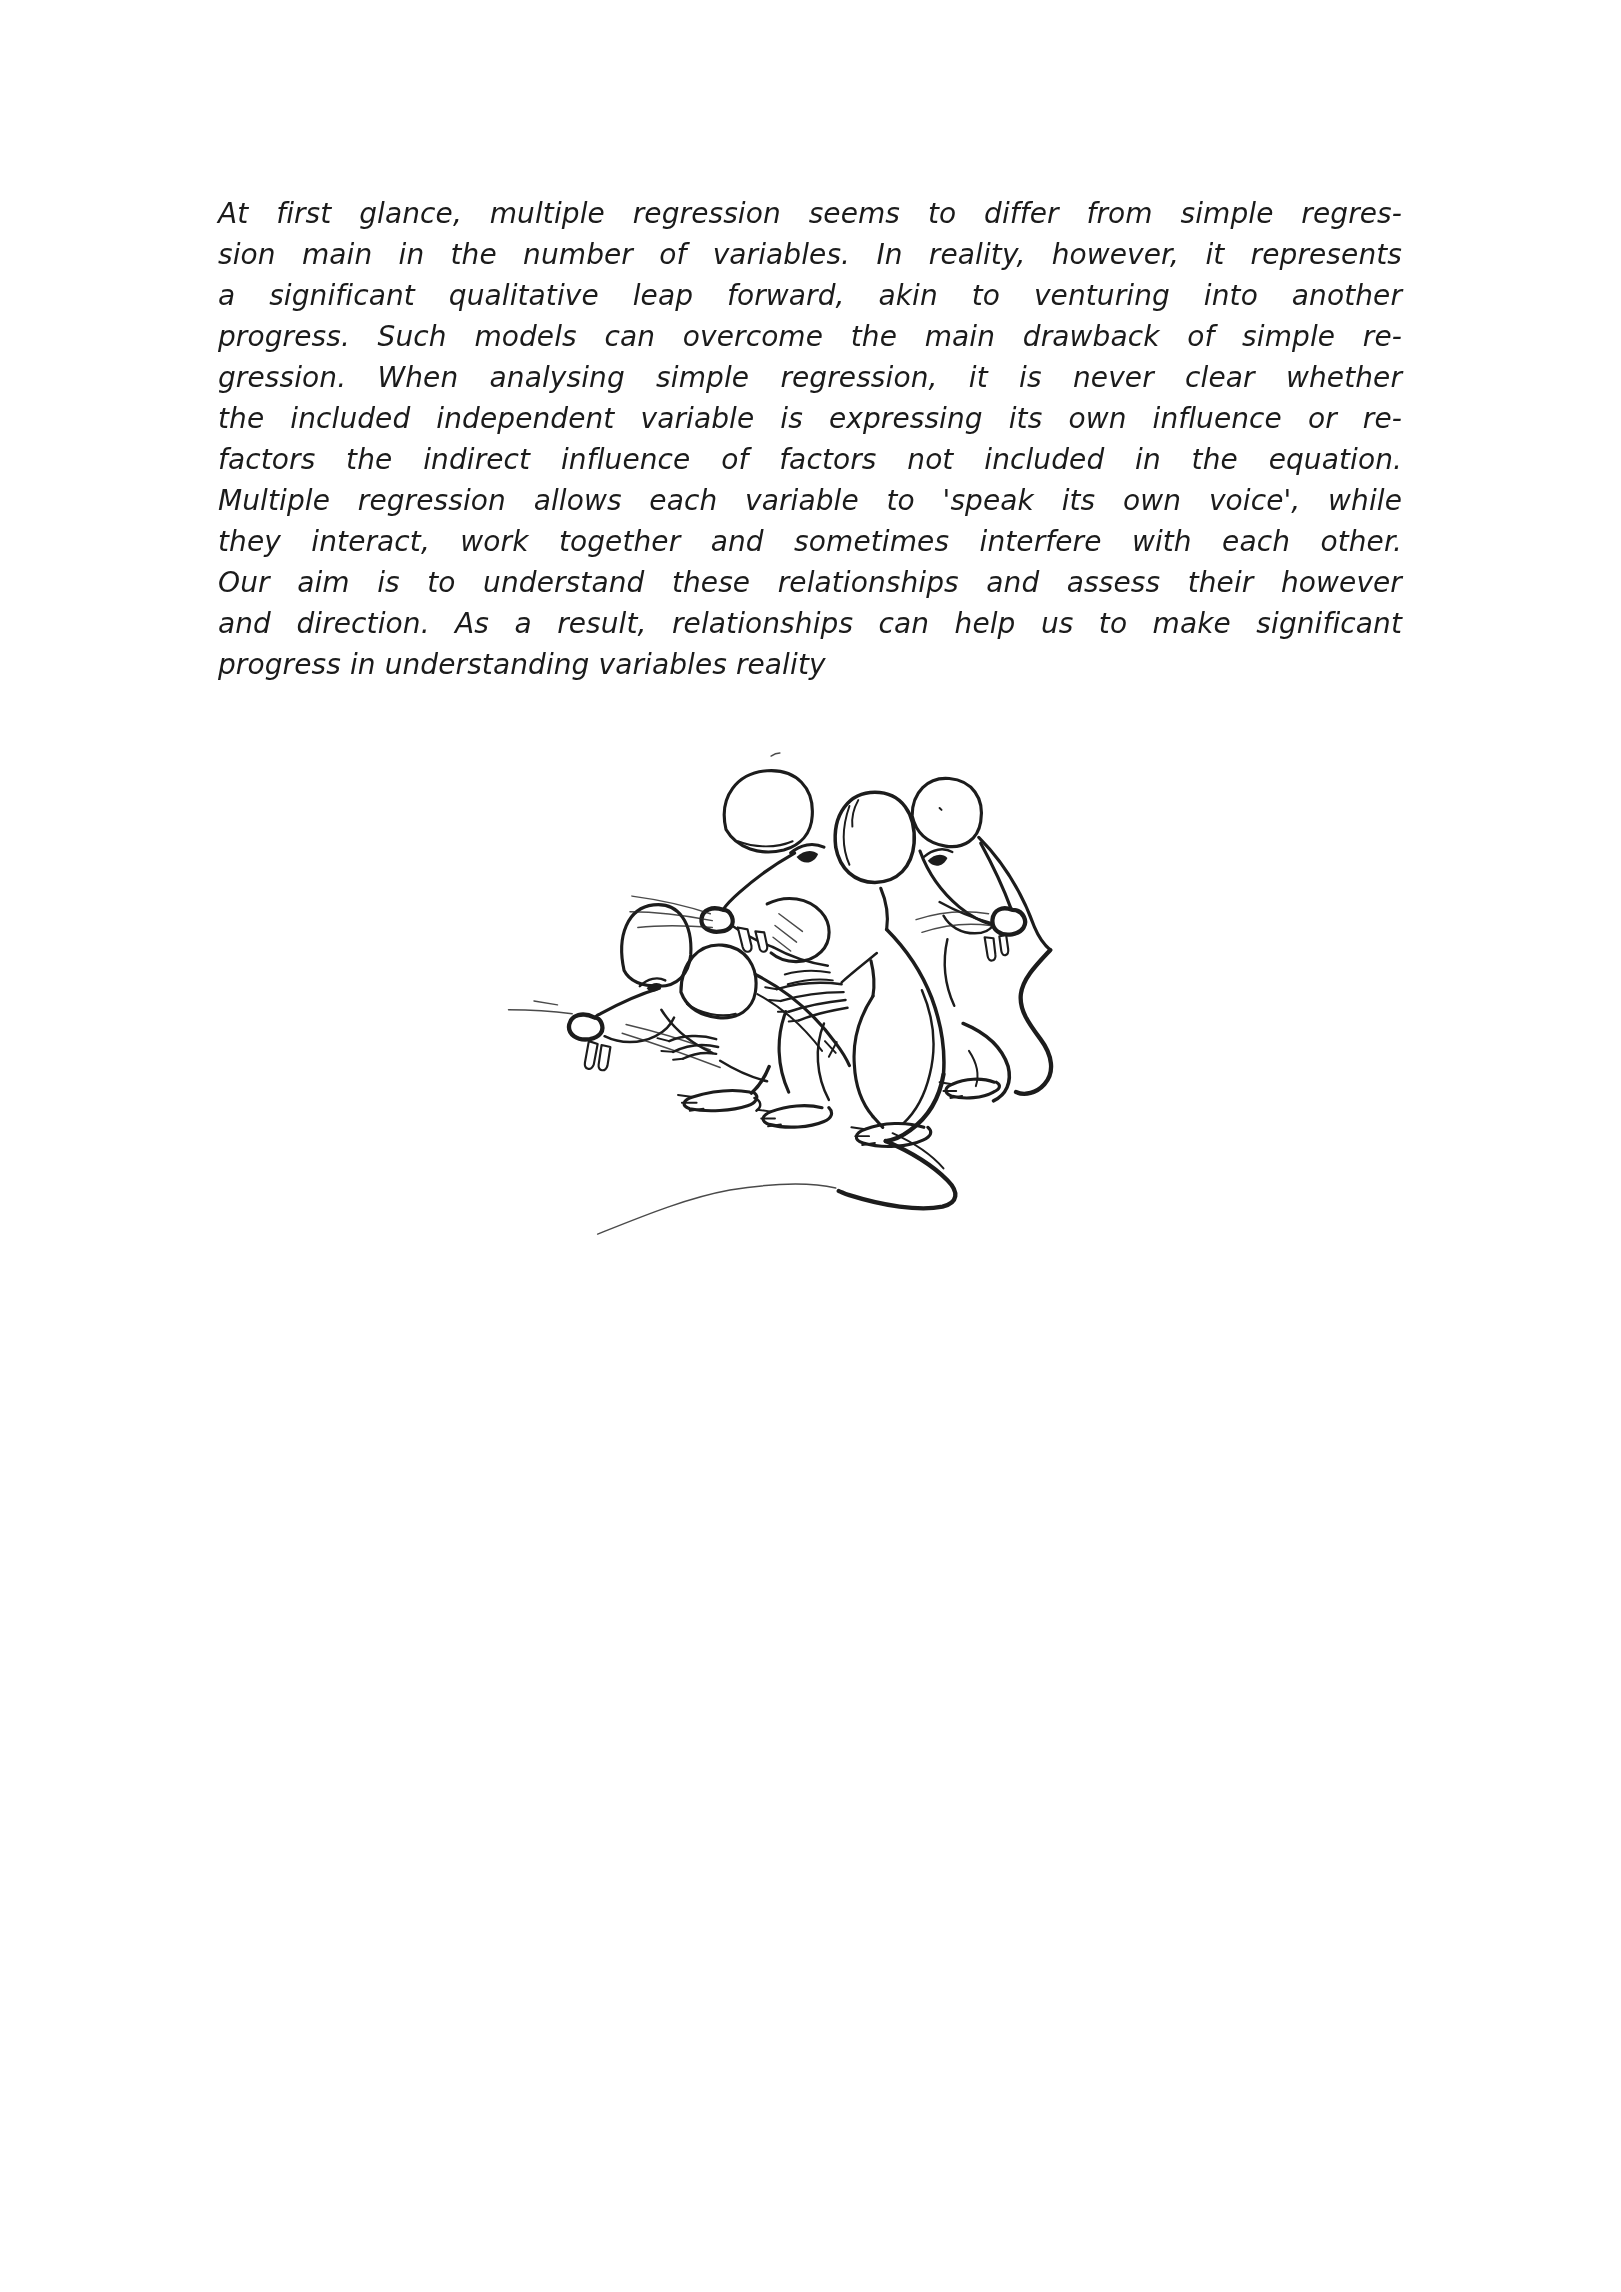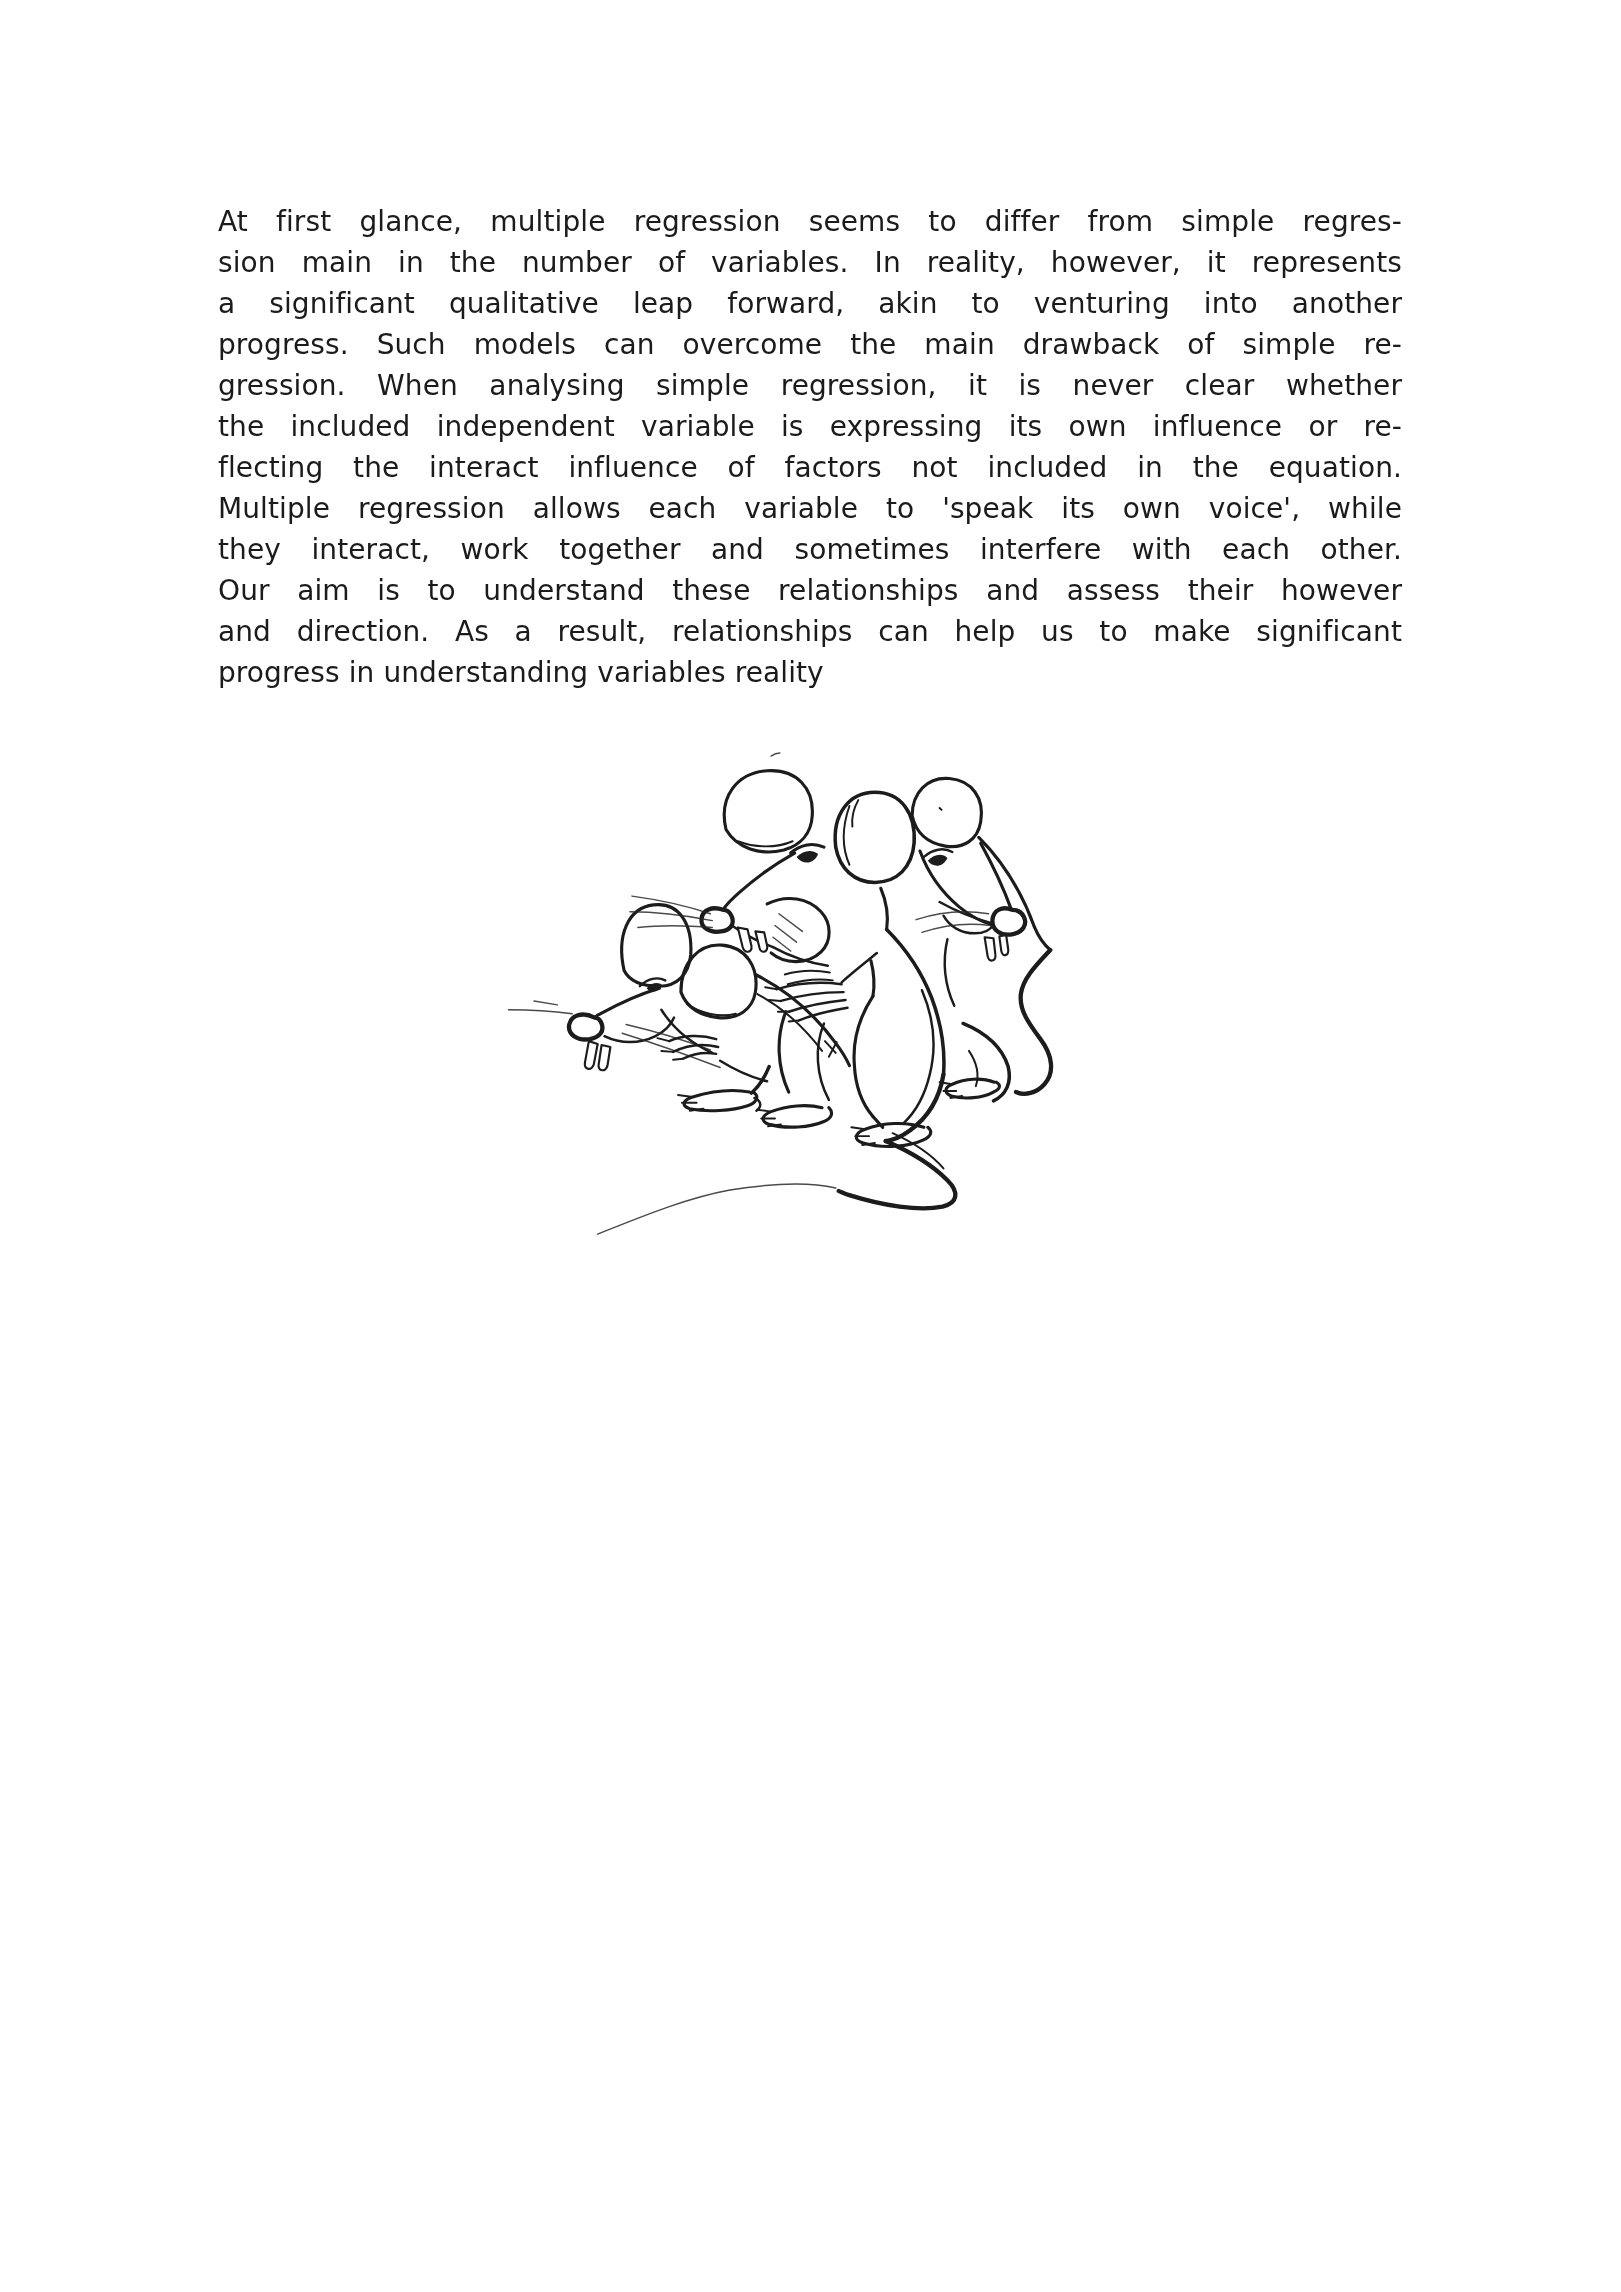--- a/index.html
+++ b/index.html
@@ -10,25 +10,25 @@
     height: 2293px;
     background: #ffffff;
     overflow: hidden;
     font-family: "DejaVu Sans", "Liberation Sans", sans-serif;
   }
   .text-block {
     position: absolute;
     left: 218px;
     top: 193px;
     width: 1184px;
+    font-style: italic;
     font-size: 28px;
     line-height: 41px;
     color: #1b1b1b;
     letter-spacing: 0.1px;
-    margin-top: 8px;
   }
   .line {
     text-align: justify;
     text-align-last: justify;
   }
   .line.last {
     text-align-last: left;
   }
   .illustration {
     position: absolute;
@@ -53,21 +53,21 @@
 
 <div class="page">
 
   <div class="text-block">
     <div class="line">At first glance, multiple regression seems to differ from simple regres-</div>
     <div class="line">sion main in the number of variables. In reality, however, it represents</div>
     <div class="line">a significant qualitative leap forward, akin to venturing into another</div>
     <div class="line">progress. Such models can overcome the main drawback of simple re-</div>
     <div class="line">gression. When analysing simple regression, it is never clear whether</div>
     <div class="line">the included independent variable is expressing its own influence or re-</div>
-    <div class="line">flecting the interact influence of factors not included in the equation.</div>
+    <div class="line">factors the indirect influence of factors not included in the equation.</div>
     <div class="line">Multiple regression allows each variable to 'speak its own voice', while</div>
     <div class="line">they interact, work together and sometimes interfere with each other.</div>
     <div class="line">Our aim is to understand these relationships and assess their however</div>
     <div class="line">and direction. As a result, relationships can help us to make significant</div>
     <div class="line last">progress in understanding variables reality</div>
   </div>
 
   <div class="illustration">
     <svg viewBox="0 0 640 512" role="img" aria-label="Ink line-art cartoon of three rats with large ears, pointed snouts, whiskers and buck teeth, standing in a row facing left">
 

